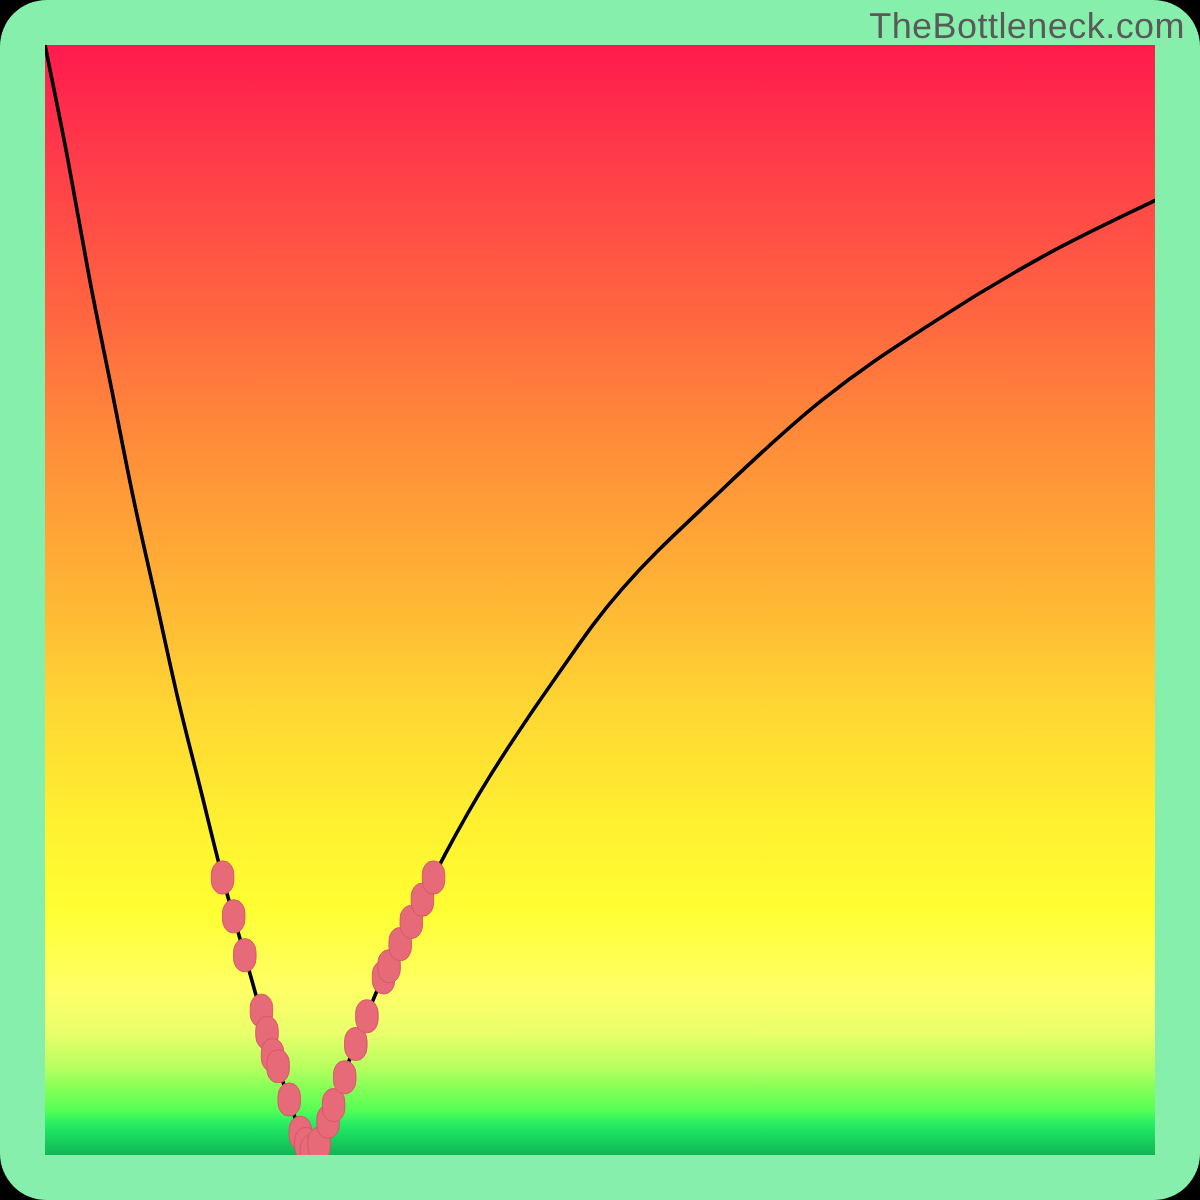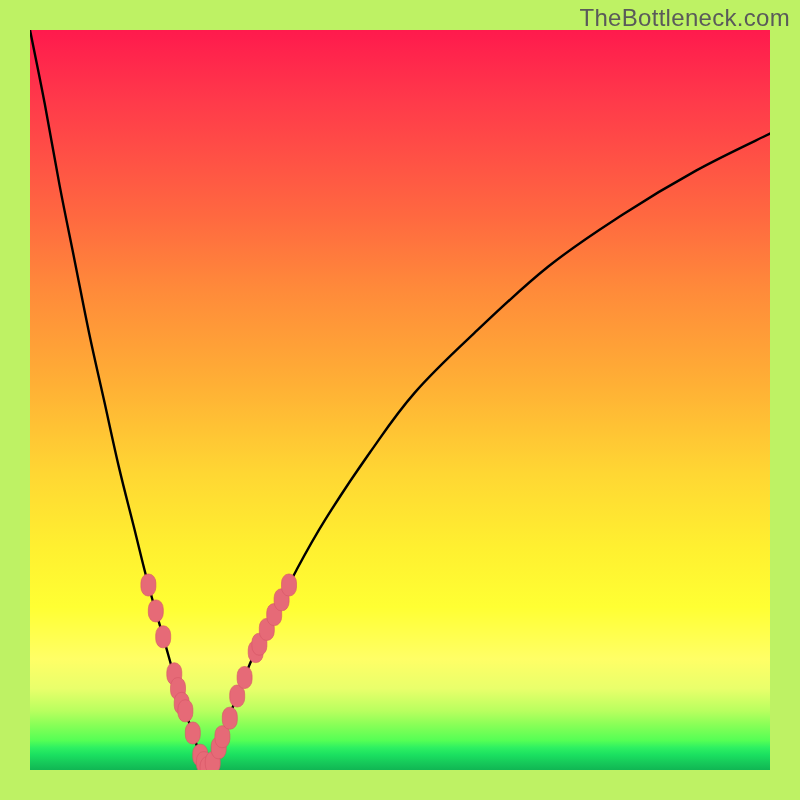--- a/index.html
+++ b/index.html
@@ -8,21 +8,22 @@
     width: 800px;
     height: 800px;
     overflow: hidden;
     font-family: Arial, Helvetica, sans-serif;
     background: #000;
   }
   .frame {
     position: relative;
     width: 800px;
     height: 800px;
-    background: #bef264;
+    background: #86efac;
+    border-radius: 31px;
   }
   .plot-area {
     position: absolute;
     left: 30px;
     top: 30px;
     width: 740px;
     height: 740px;
     
     background: linear-gradient(
       to bottom,

